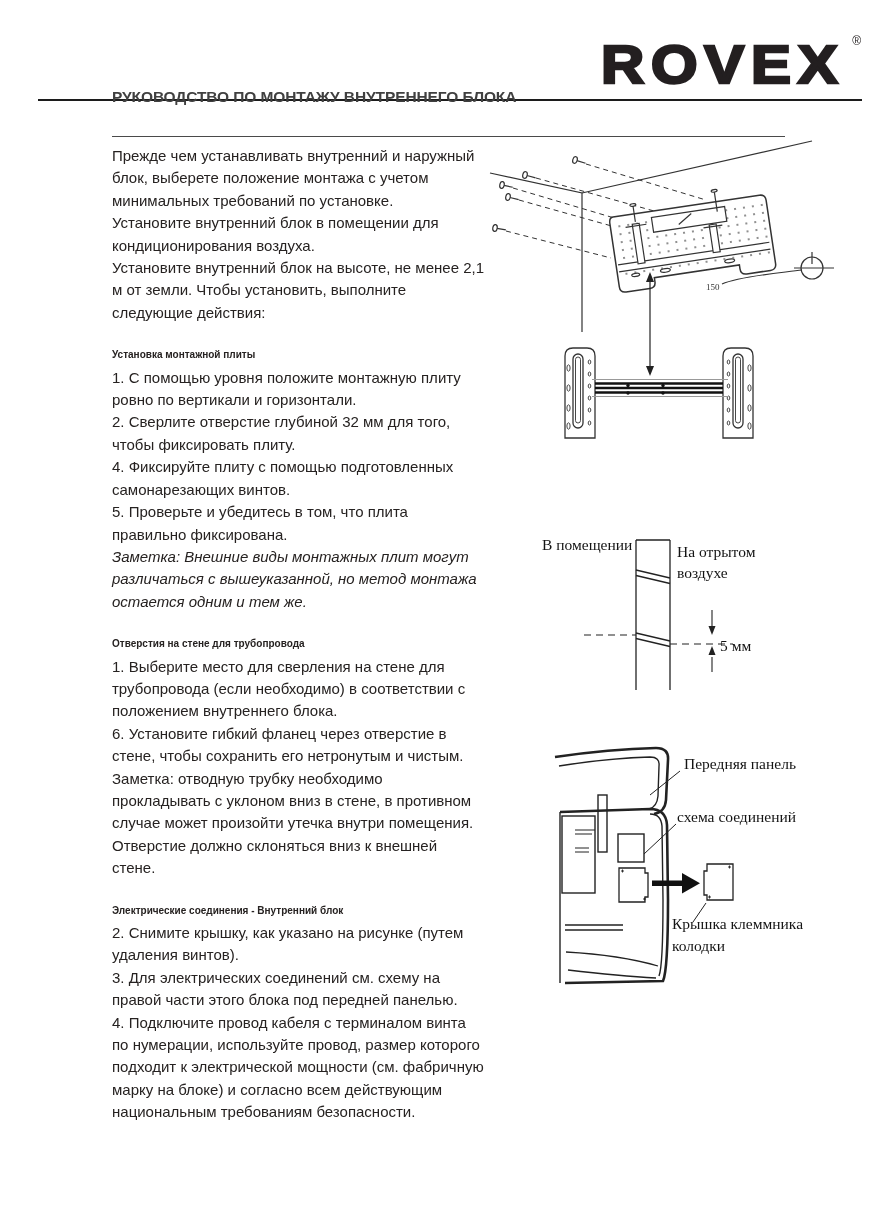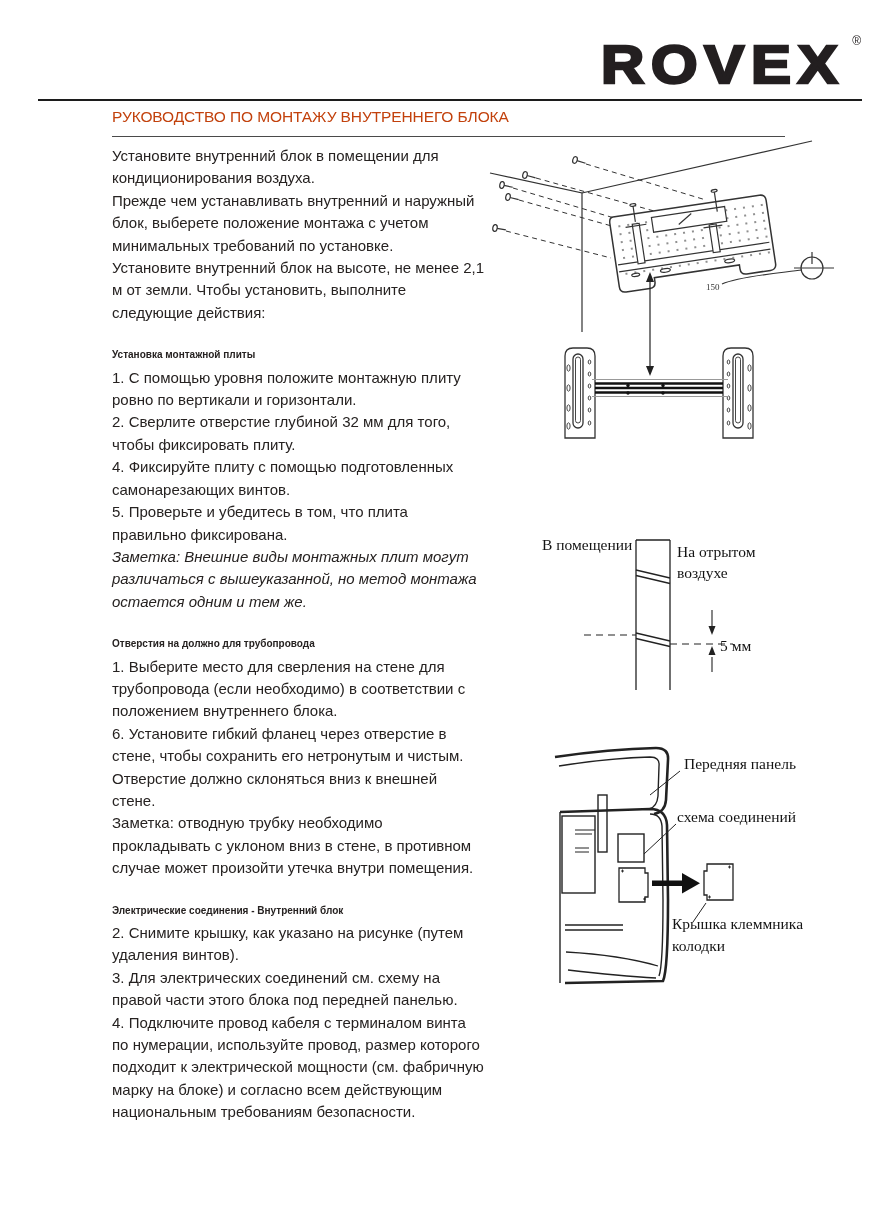--- a/index.html
+++ b/index.html
@@ -6,22 +6,22 @@
   .page{position:relative;width:875px;height:1227px;background:#ffffff;overflow:hidden;
         font-family:"Liberation Sans",sans-serif;color:#262221;}
   
   .logo-wrap{position:absolute;top:36px;right:30px;height:58px;}
   .logo-text{display:inline-block;font-family:"Liberation Sans",sans-serif;font-weight:700;
              font-size:53px;letter-spacing:6px;color:#231f20;-webkit-text-stroke:2.6px #231f20;
              transform:scaleX(1.13);transform-origin:right center;line-height:58px;}
   .logo-reg{position:absolute;top:-2px;right:-16px;font-size:12px;font-weight:400;
             -webkit-text-stroke:0;color:#231f20;}
   .rule-top{position:absolute;left:38px;top:99px;width:824px;height:0;border-top:2px solid #1c1c1c;}
-  .doc-title{position:absolute;left:112px;top:108px;margin:0;font-size:15.5px;font-weight:400;
-             letter-spacing:-0.1px;color:#c2410c;}
+  .doc-title{position:absolute;left:112px;top:88px;margin:0;font-size:15.5px;font-weight:700;
+             letter-spacing:-0.1px;color:#404040;}
   .rule-title{position:absolute;left:112px;top:136px;width:673px;height:0;border-top:1px solid #4a4a4a;}
   
   .col-left{position:absolute;left:112px;top:145px;width:372px;font-size:15px;line-height:22.4px;}
   .para{margin:0;}
   .sec-h{margin:20px 0 0 0;font-size:10px;font-weight:700;line-height:22.4px;}
   .note-italic{font-style:italic;}
   
   .diagrams{position:absolute;left:480px;top:140px;}
   .dg-label{font-family:"Liberation Serif",serif;font-size:15.5px;fill:#141414;}
   .dg-label-sm{font-family:"Liberation Serif",serif;font-size:9px;fill:#333;}
@@ -34,36 +34,36 @@
   <div class="logo-wrap">
     <span class="logo-text">ROVEX</span>
     <span class="logo-reg">®</span>
   </div>
   <div class="rule-top"></div>
 
   <h1 class="doc-title">РУКОВОДСТВО ПО МОНТАЖУ ВНУТРЕННЕГО БЛОКА</h1>
   <div class="rule-title"></div>
 
   <div class="col-left">
+    <p class="para">Прежде чем устанавливать внутренний и наружный блок, выберете положение монтажа с учетом минимальных требований по установке.</p>
     <p class="para">Установите внутренний блок в помещении для кондиционирования воздуха.</p>
-    <p class="para">Прежде чем устанавливать внутренний и наружный блок, выберете положение монтажа с учетом минимальных требований по установке.</p>
     <p class="para">Установите внутренний блок на высоте, не менее 2,1 м от земли. Чтобы установить, выполните следующие действия:</p>
 
     <h2 class="sec-h">Установка монтажной плиты</h2>
     <p class="para">1. С помощью уровня положите монтажную плиту ровно по вертикали и горизонтали.</p>
     <p class="para">2. Сверлите отверстие глубиной 32 мм для того, чтобы фиксировать плиту.</p>
     <p class="para">4. Фиксируйте плиту с помощью подготовленных самонарезающих винтов.</p>
     <p class="para">5. Проверьте и убедитесь в том, что плита правильно фиксирована.</p>
     <p class="para note-italic">Заметка: Внешние виды монтажных плит могут различаться с вышеуказанной, но метод монтажа остается одним и тем же.</p>
 
-    <h2 class="sec-h">Отверстия на должно для трубопровода</h2>
+    <h2 class="sec-h">Отверстия на стене для трубопровода</h2>
     <p class="para">1. Выберите место для сверления на стене для трубопровода (если необходимо) в соответствии с положением внутреннего блока.</p>
     <p class="para">6. Установите гибкий фланец через отверстие в стене, чтобы сохранить его нетронутым и чистым.</p>
+    <p class="para">Заметка: отводную трубку необходимо прокладывать с уклоном вниз в стене, в противном случае может произойти утечка внутри помещения.</p>
     <p class="para">Отверстие должно склоняться вниз к внешней стене.</p>
-    <p class="para">Заметка: отводную трубку необходимо прокладывать с уклоном вниз в стене, в противном случае может произойти утечка внутри помещения.</p>
 
     <h2 class="sec-h">Электрические соединения - Внутренний блок</h2>
     <p class="para">2. Снимите крышку, как указано на рисунке (путем удаления винтов).</p>
     <p class="para">3. Для электрических соединений см. схему на правой части этого блока под передней панелью.</p>
     <p class="para">4. Подключите провод кабеля с терминалом винта по нумерации, используйте провод, размер которого подходит к электрической мощности (см. фабричную марку на блоке) и согласно всем действующим национальным требованиям безопасности.</p>
   </div>
 
   <svg class="diagrams" width="395" height="880" viewBox="0 0 395 880">
     <defs>
       <pattern id="dots" patternUnits="userSpaceOnUse" width="9" height="8">

